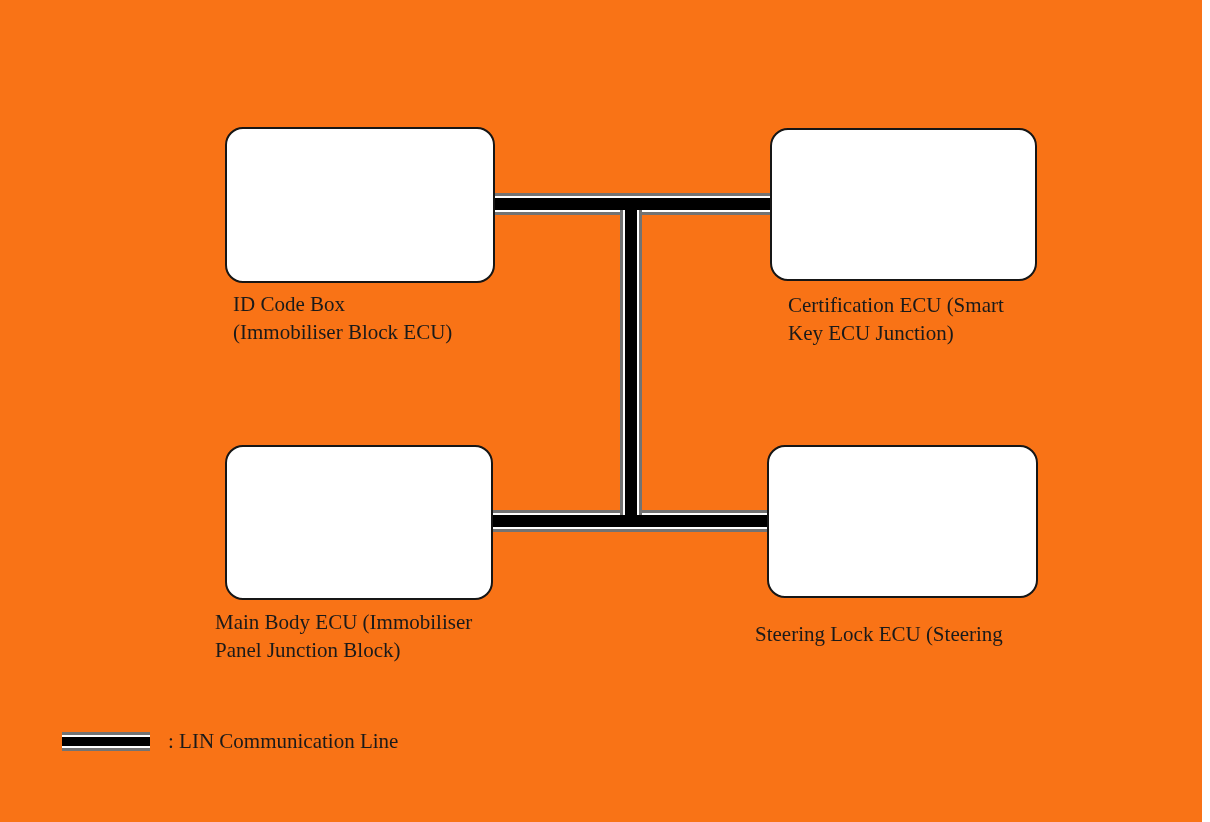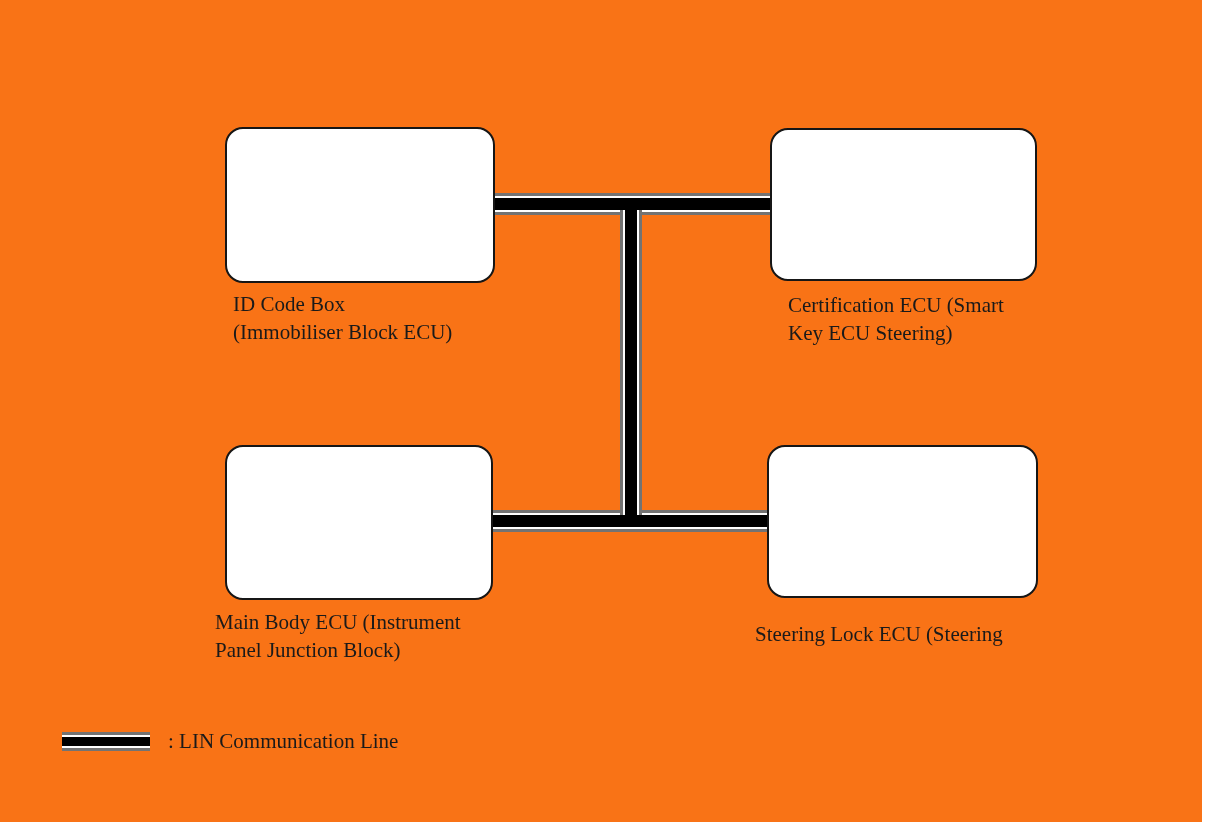--- a/index.html
+++ b/index.html
@@ -92,24 +92,24 @@
   <div class="node node-tr"></div>
   <div class="node node-bl"></div>
   <div class="node node-br"></div>
 
   <div class="node-label label-tl">
     <span>ID Code Box</span>
     <span>(Immobiliser Block ECU)</span>
   </div>
   <div class="node-label label-tr">
     <span>Certification ECU (Smart</span>
-    <span>Key ECU Steering)</span>
+    <span>Key ECU Junction)</span>
   </div>
   <div class="node-label label-bl">
-    <span>Main Body ECU (Instrument</span>
+    <span>Main Body ECU (Immobiliser</span>
     <span>Panel Junction Block)</span>
   </div>
   <div class="node-label label-br">
     <span>Steering Lock ECU (Steering</span>
   </div>
 
   <div class="legend">
     <div class="legend-swatch"></div>
     <div class="legend-text">: LIN Communication Line</div>
   </div>

